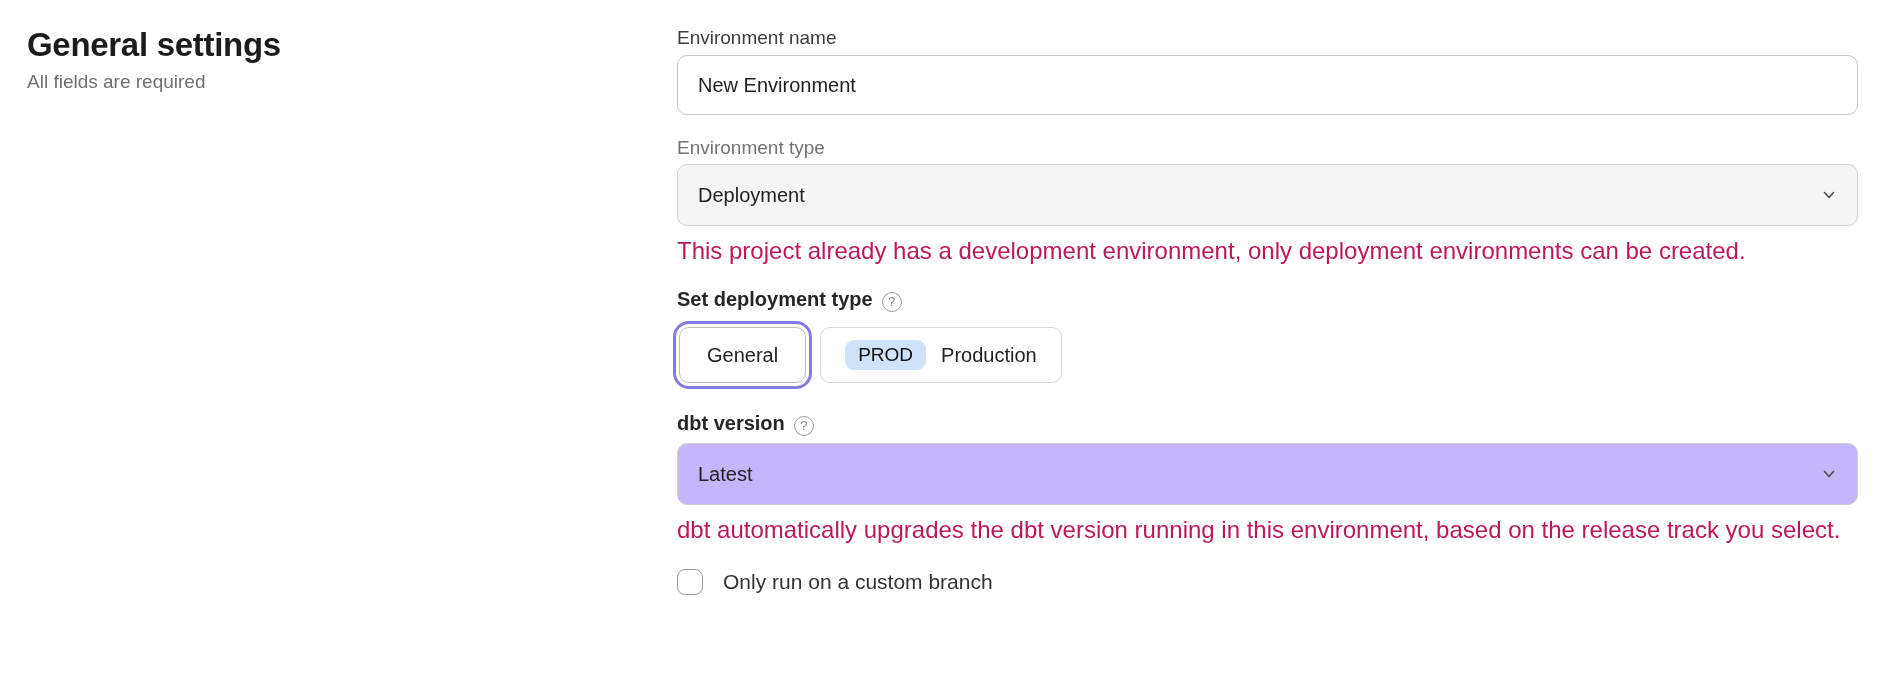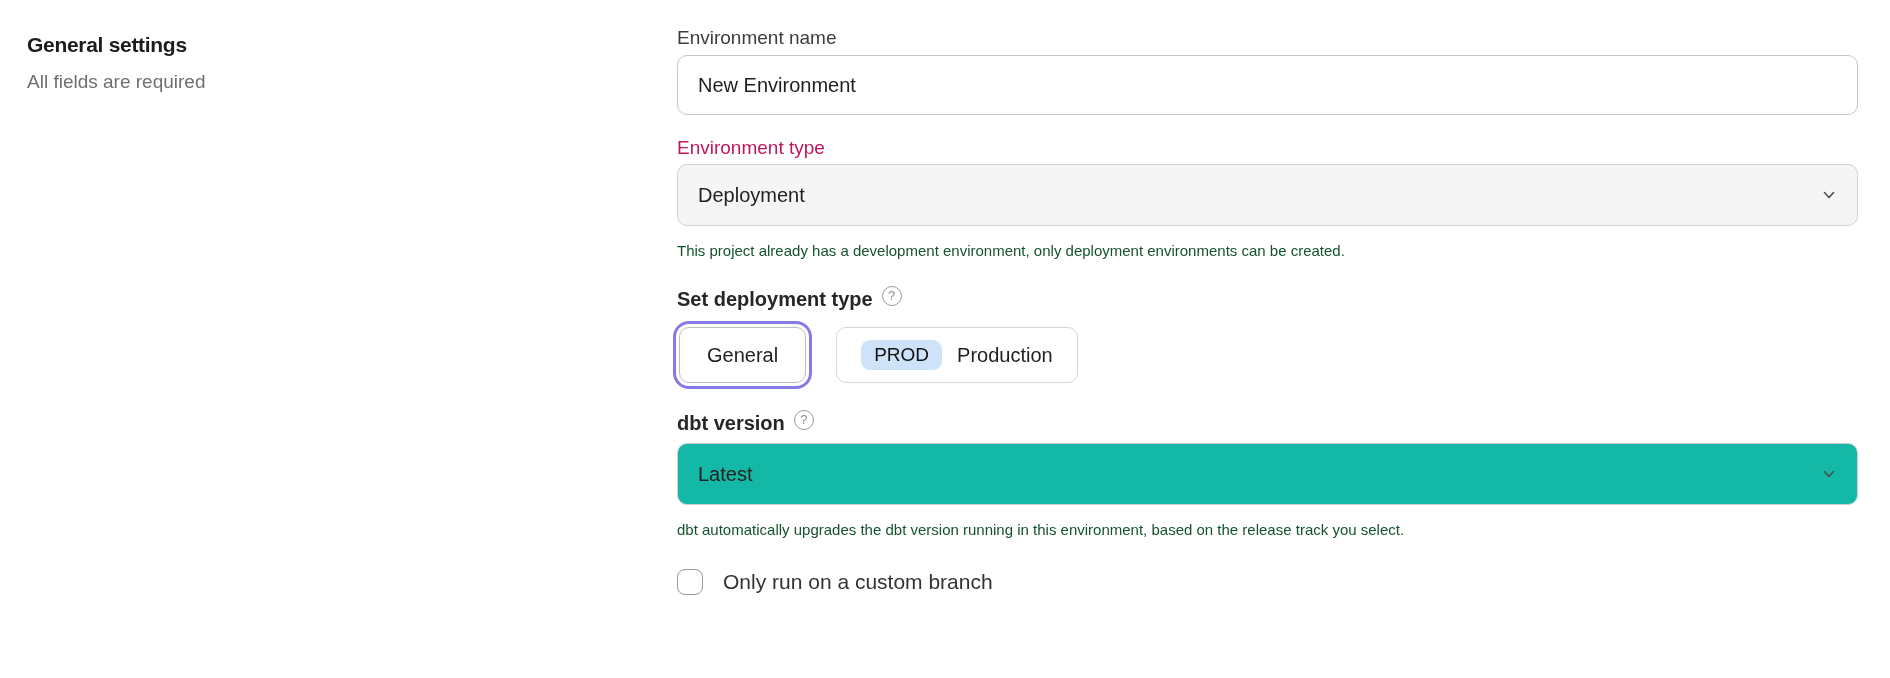--- a/index.html
+++ b/index.html
@@ -8,71 +8,71 @@
     width: 1890px; height: 678px;
     background: #ffffff;
     font-family: "Liberation Sans", sans-serif;
     position: relative;
     overflow: hidden;
   }
 
   
   .page-header { position: absolute; left: 27px; top: 26px; }
   .page-title {
-    font-size: 21px; font-weight: 700; color: #1c1c1c;
+    font-size: 33px; font-weight: 700; color: #1c1c1c;
     letter-spacing: -0.3px; line-height: 38px;
   }
   .page-subtitle { margin-top: 6px; font-size: 19px; color: #6f6f6f; line-height: 24px; }
 
   
   .form-col { position: absolute; left: 677px; top: 0; width: 1181px; }
 
   .field-label {
     font-size: 19px; color: #3d3d3d; line-height: 24px; font-weight: 500;
   }
-  .field-label.disabled { color: #be185d; }
+  .field-label.disabled { color: #737373; }
 
   .label-env-name { margin-top: 26px; }
 
   .text-input {
     margin-top: 5px; width: 100%; height: 60px;
     border: 1px solid #c6c6c6; border-radius: 10px;
     padding: 0 20px; font-size: 20px; color: #1f1f1f;
     font-family: "Liberation Sans", sans-serif;
     background: #ffffff; outline: none; display: block;
   }
 
   .label-env-type { margin-top: 21px; }
 
   .selectbox {
     margin-top: 4px; width: 100%; height: 62px;
     border: 1px solid #d2d2d2; border-radius: 10px;
     display: flex; align-items: center;
     padding: 0 20px; font-size: 20px; color: #222222;
-    position: relative; background: #14b8a6; cursor: pointer;
+    position: relative; background: #c4b5fd; cursor: pointer;
   }
   .selectbox.disabled { background: #f5f5f5; cursor: default; }
   .chev { position: absolute; right: 19px; top: 50%; transform: translateY(-50%); display: flex; }
 
-  .helper-text { margin-top: 12px; font-size: 15px; color: #14532d; line-height: 26px; }
+  .helper-text { margin-top: 12px; font-size: 24px; color: #be185d; line-height: 26px; }
 
   .section-heading-row {
-    margin-top: 22px; display: flex; align-items: flex-start;
+    margin-top: 22px; display: flex; align-items: flex-end;
     font-size: 20px; font-weight: 700; color: #262626; line-height: 26px;
   }
   .help-icon {
     width: 20px; height: 20px; margin-left: 9px;
     border: 1.5px solid #9b9b9b; border-radius: 50%;
     display: inline-flex; align-items: center; justify-content: center;
     font-size: 13px; font-weight: 400; color: #8a8a8a; cursor: pointer;
     flex: 0 0 auto;
   }
   .designates { margin-top: 8px; }
 
-  .btn-row { margin-top: 10px; display: flex; align-items: center; gap: 30px; height: 66px; }
+  .btn-row { margin-top: 10px; display: flex; align-items: center; gap: 14px; height: 66px; }
   .type-btn {
     height: 56px; background: #ffffff;
     border: 1px solid #d6d6d6; border-radius: 10px;
     display: inline-flex; align-items: center; gap: 15px;
     padding: 0 24px; font-size: 20px; color: #1f1f1f;
     font-family: "Liberation Sans", sans-serif; cursor: pointer;
   }
   .type-btn.selected {
     outline: 3px solid #867ae8; outline-offset: 3px;
     border-color: #bdbdbd; padding: 0 27px; margin-left: 2px;

